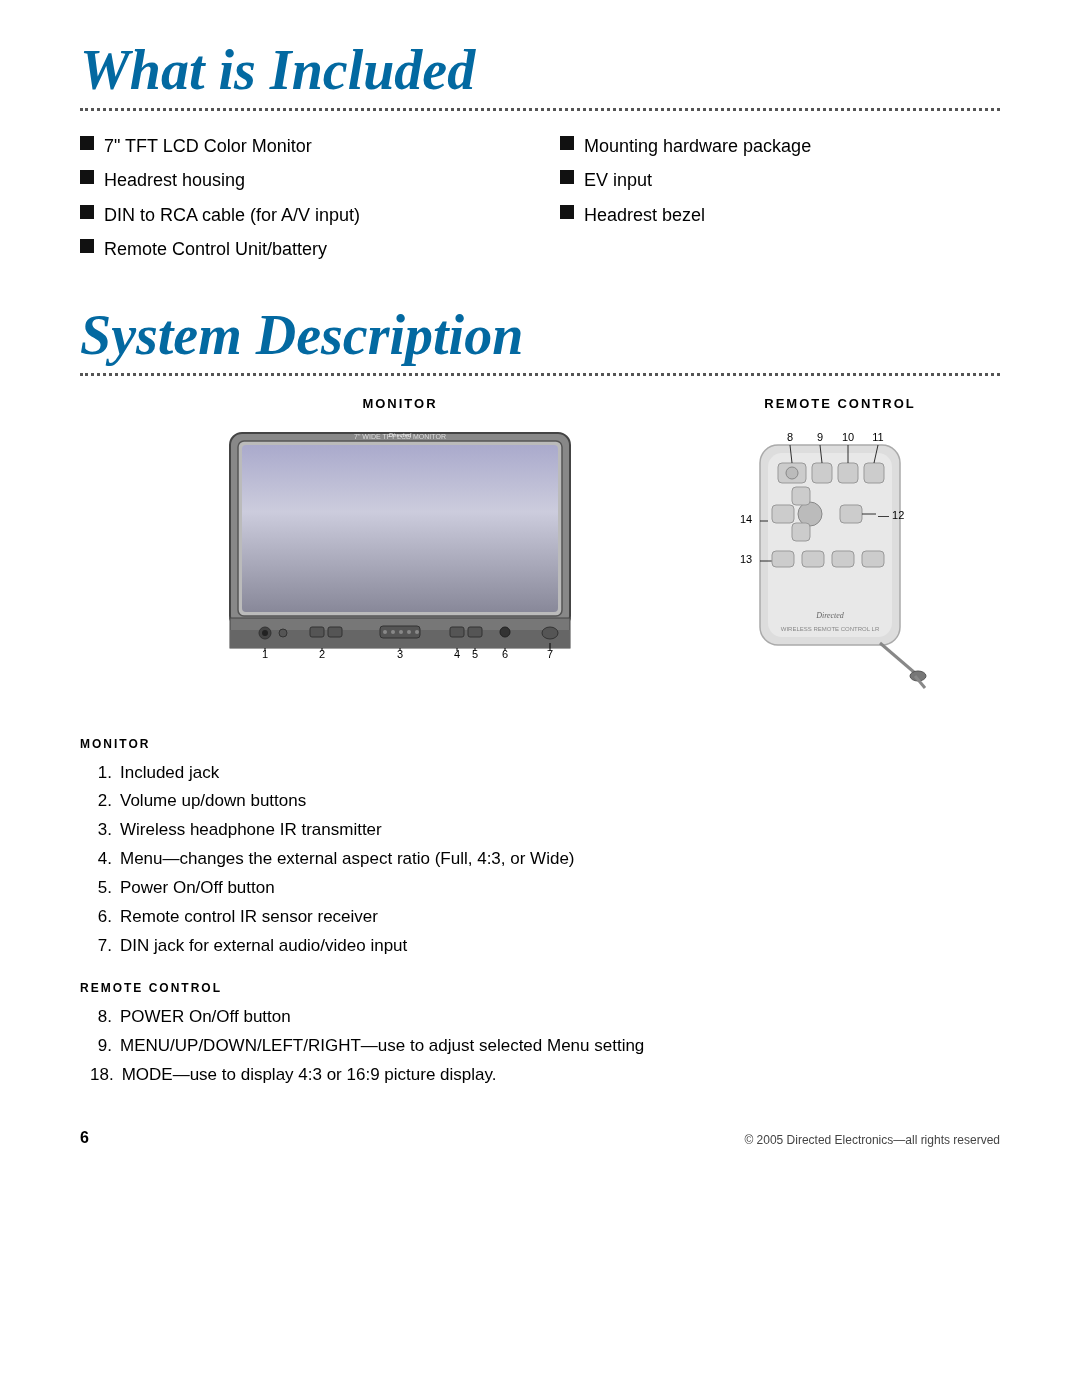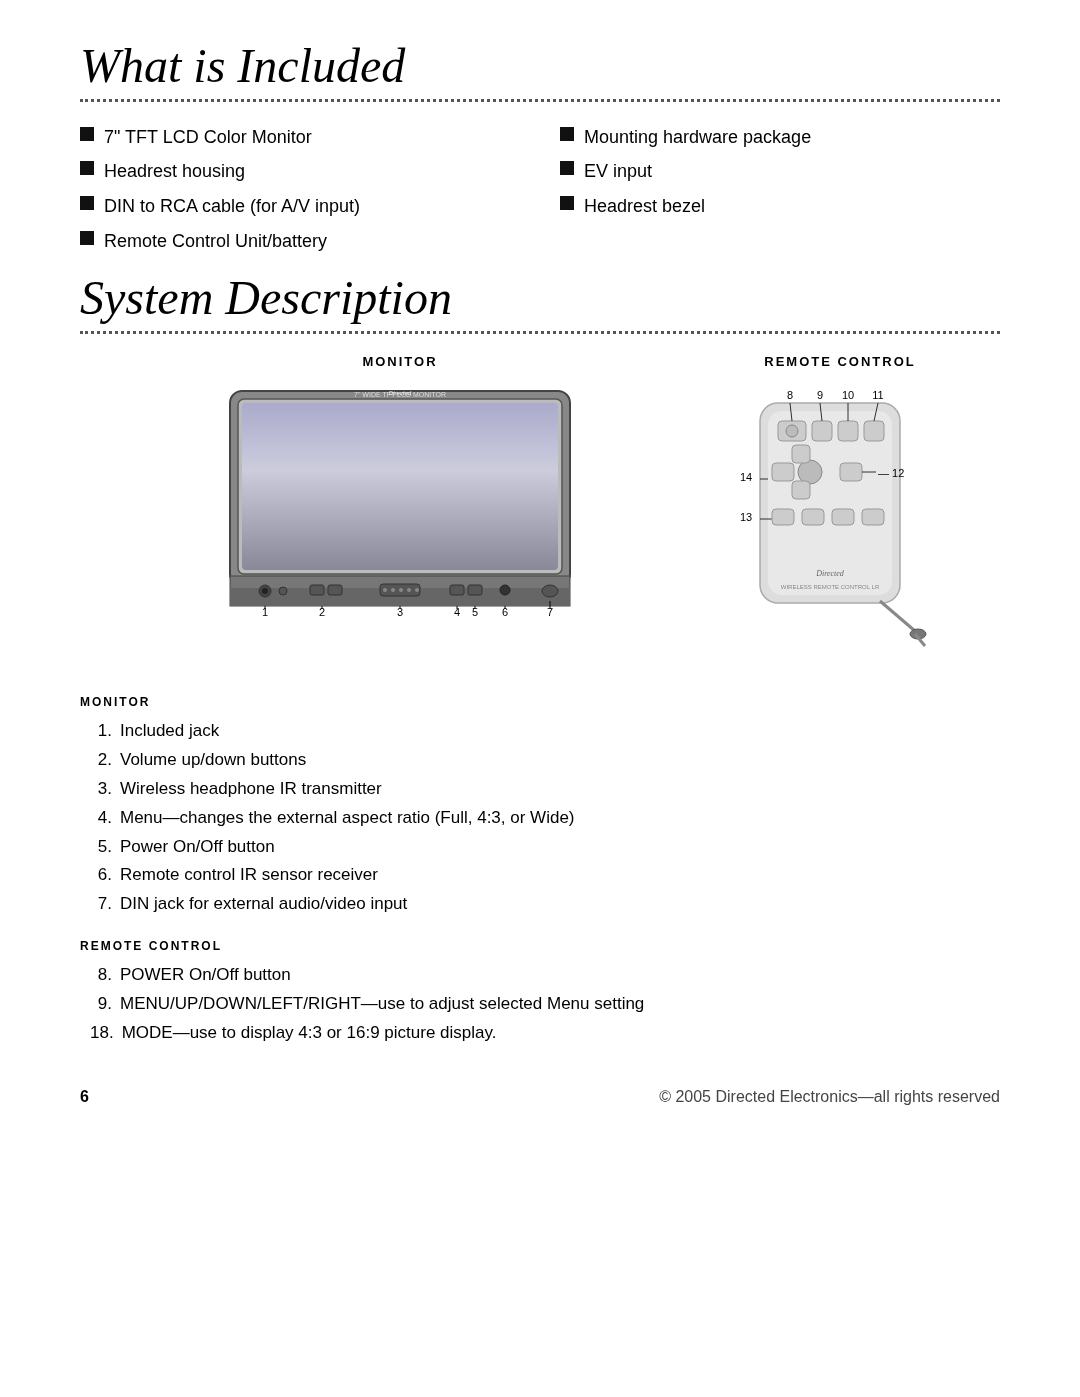--- a/index.html
+++ b/index.html
@@ -9,23 +9,23 @@
       background: #fff;
       font-family: Arial, sans-serif;
       color: #000;
       padding: 40px 80px 60px 80px;
     }
 
     
     .section-title {
       font-family: Georgia, 'Times New Roman', serif;
       font-style: italic;
-      font-size: 48px;
-      font-weight: normal;
-      color: #000000;
+      font-size: 56px;
+      font-weight: bold;
+      color: #0369a1;
       margin-bottom: 6px;
       line-height: 1.1;
     }
 
     
     .dotted-divider {
       border: none;
       border-top: 3px dotted #555;
       margin-bottom: 20px;
     }
@@ -54,21 +54,21 @@
       flex-shrink: 0;
       margin-top: 5px;
     }
 
     .full-width-item {
       grid-column: 1 / 2;
     }
 
     
     .system-section {
-      margin-top: 16px;
+      margin-top: 40px;
     }
 
     
     .diagram-area {
       display: flex;
       justify-content: space-between;
       align-items: flex-start;
       margin: 20px 0 30px 0;
       padding: 0 20px;
     }
@@ -132,21 +132,21 @@
       margin-top: 30px;
       padding-top: 10px;
     }
 
     .page-num {
       font-weight: bold;
       font-size: 16px;
     }
 
     .copyright {
-      font-size: 16px;
+      font-size: 12px;
       color: #444;
     }
   </style>
 </head>
 <body>
 
 <h1 class="section-title">What is Included</h1>
 <hr class="dotted-divider">
 
 <div class="included-grid">

